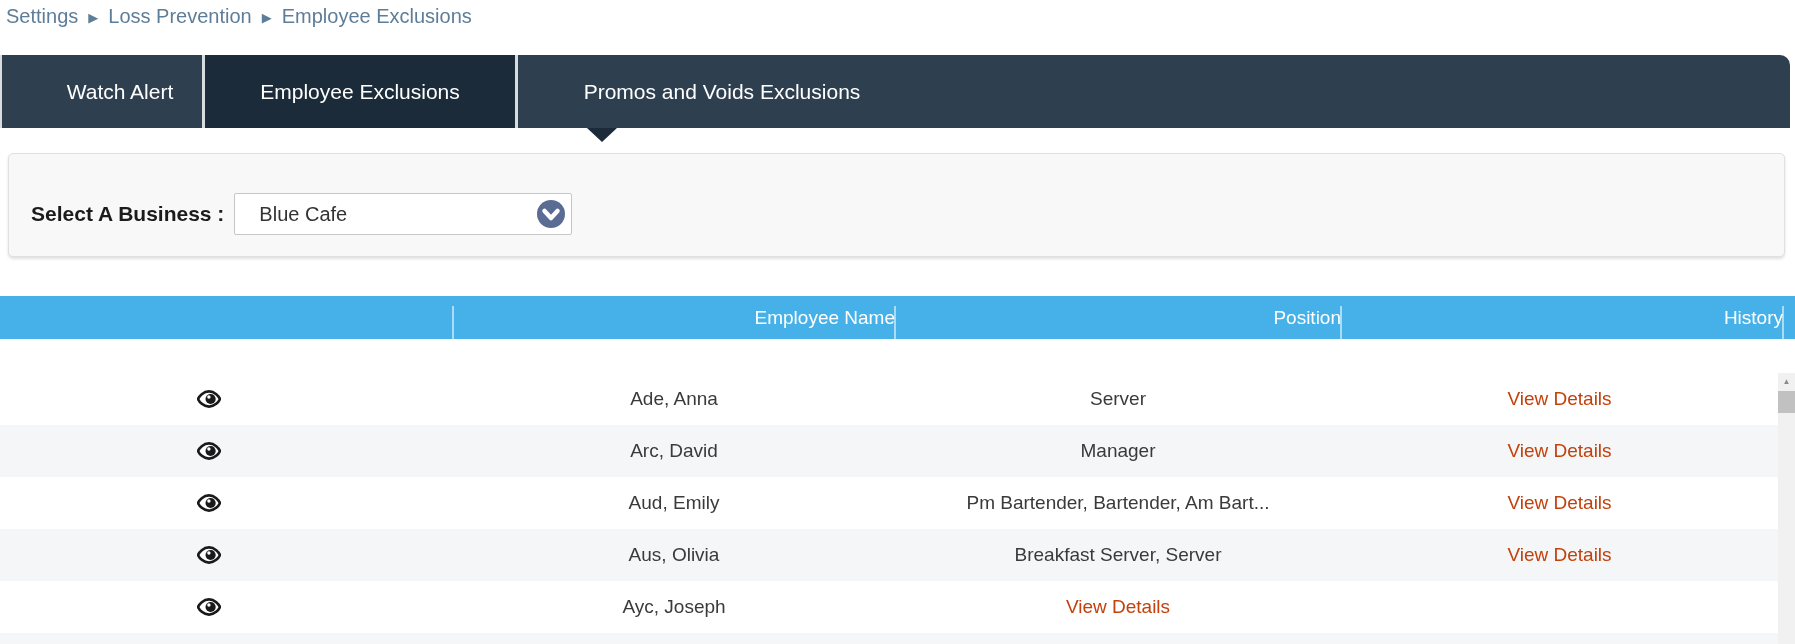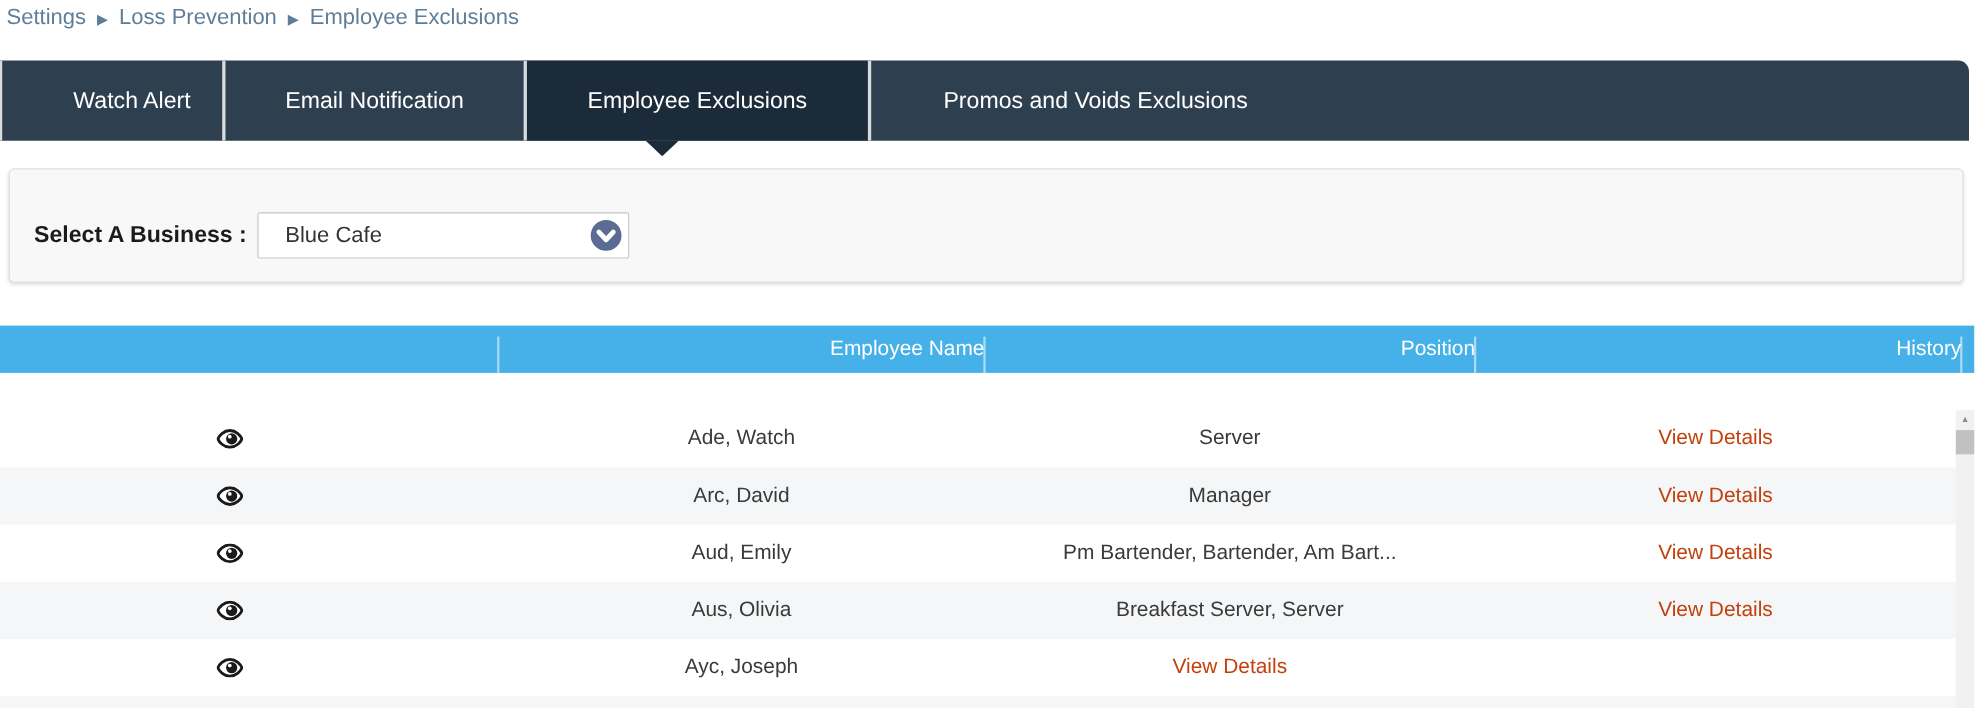--- a/index.html
+++ b/index.html
@@ -57,21 +57,20 @@
   <div class="breadcrumb">
     <span class="crumb">Settings</span>
     <span class="sep">▶</span>
     <span class="crumb">Loss Prevention</span>
     <span class="sep">▶</span>
     <span class="crumb">Employee Exclusions</span>
   </div>
 
   <div class="tabbar">
     <div class="tab t0">Watch Alert</div>
-    <div class="tab t1">Email Notification</div>
     <div class="tab t2 active">Employee Exclusions</div>
     <div class="tab t3">Promos and Voids Exclusions</div>
     <div class="tab-filler"></div>
   </div>
   <div class="pointer"></div>
 
   <div class="panel">
     <label>Select A Business :</label>
     <div class="select">
       <span>Blue Cafe</span>
@@ -98,21 +97,21 @@
 
   <div class="tbody">
     <div class="trow">
       <div class="tcell eye">
         <svg viewBox="0 0 24 18" width="24" height="18">
           <path d="M12 1.4 C6.2 1.4 2.2 6.2 1 9 C2.2 11.8 6.2 16.6 12 16.6 C17.8 16.6 21.8 11.8 23 9 C21.8 6.2 17.8 1.4 12 1.4 Z" fill="#ffffff" stroke="#1a1a1a" stroke-width="2.6"></path>
           <circle cx="13.6" cy="9" r="5.1" fill="#1a1a1a"></circle>
           <circle cx="11.9" cy="7" r="1.7" fill="#ffffff"></circle>
         </svg>
       </div>
-      <div class="tcell">Ade, Watch</div>
+      <div class="tcell">Ade, Anna</div>
       <div class="tcell">Server</div>
       <div class="tcell"><a class="view-link">View Details</a></div>
     </div>
 
     <div class="trow">
       <div class="tcell eye">
         <svg viewBox="0 0 24 18" width="24" height="18">
           <path d="M12 1.4 C6.2 1.4 2.2 6.2 1 9 C2.2 11.8 6.2 16.6 12 16.6 C17.8 16.6 21.8 11.8 23 9 C21.8 6.2 17.8 1.4 12 1.4 Z" fill="#ffffff" stroke="#1a1a1a" stroke-width="2.6"></path>
           <circle cx="13.6" cy="9" r="5.1" fill="#1a1a1a"></circle>
           <circle cx="11.9" cy="7" r="1.7" fill="#ffffff"></circle>

